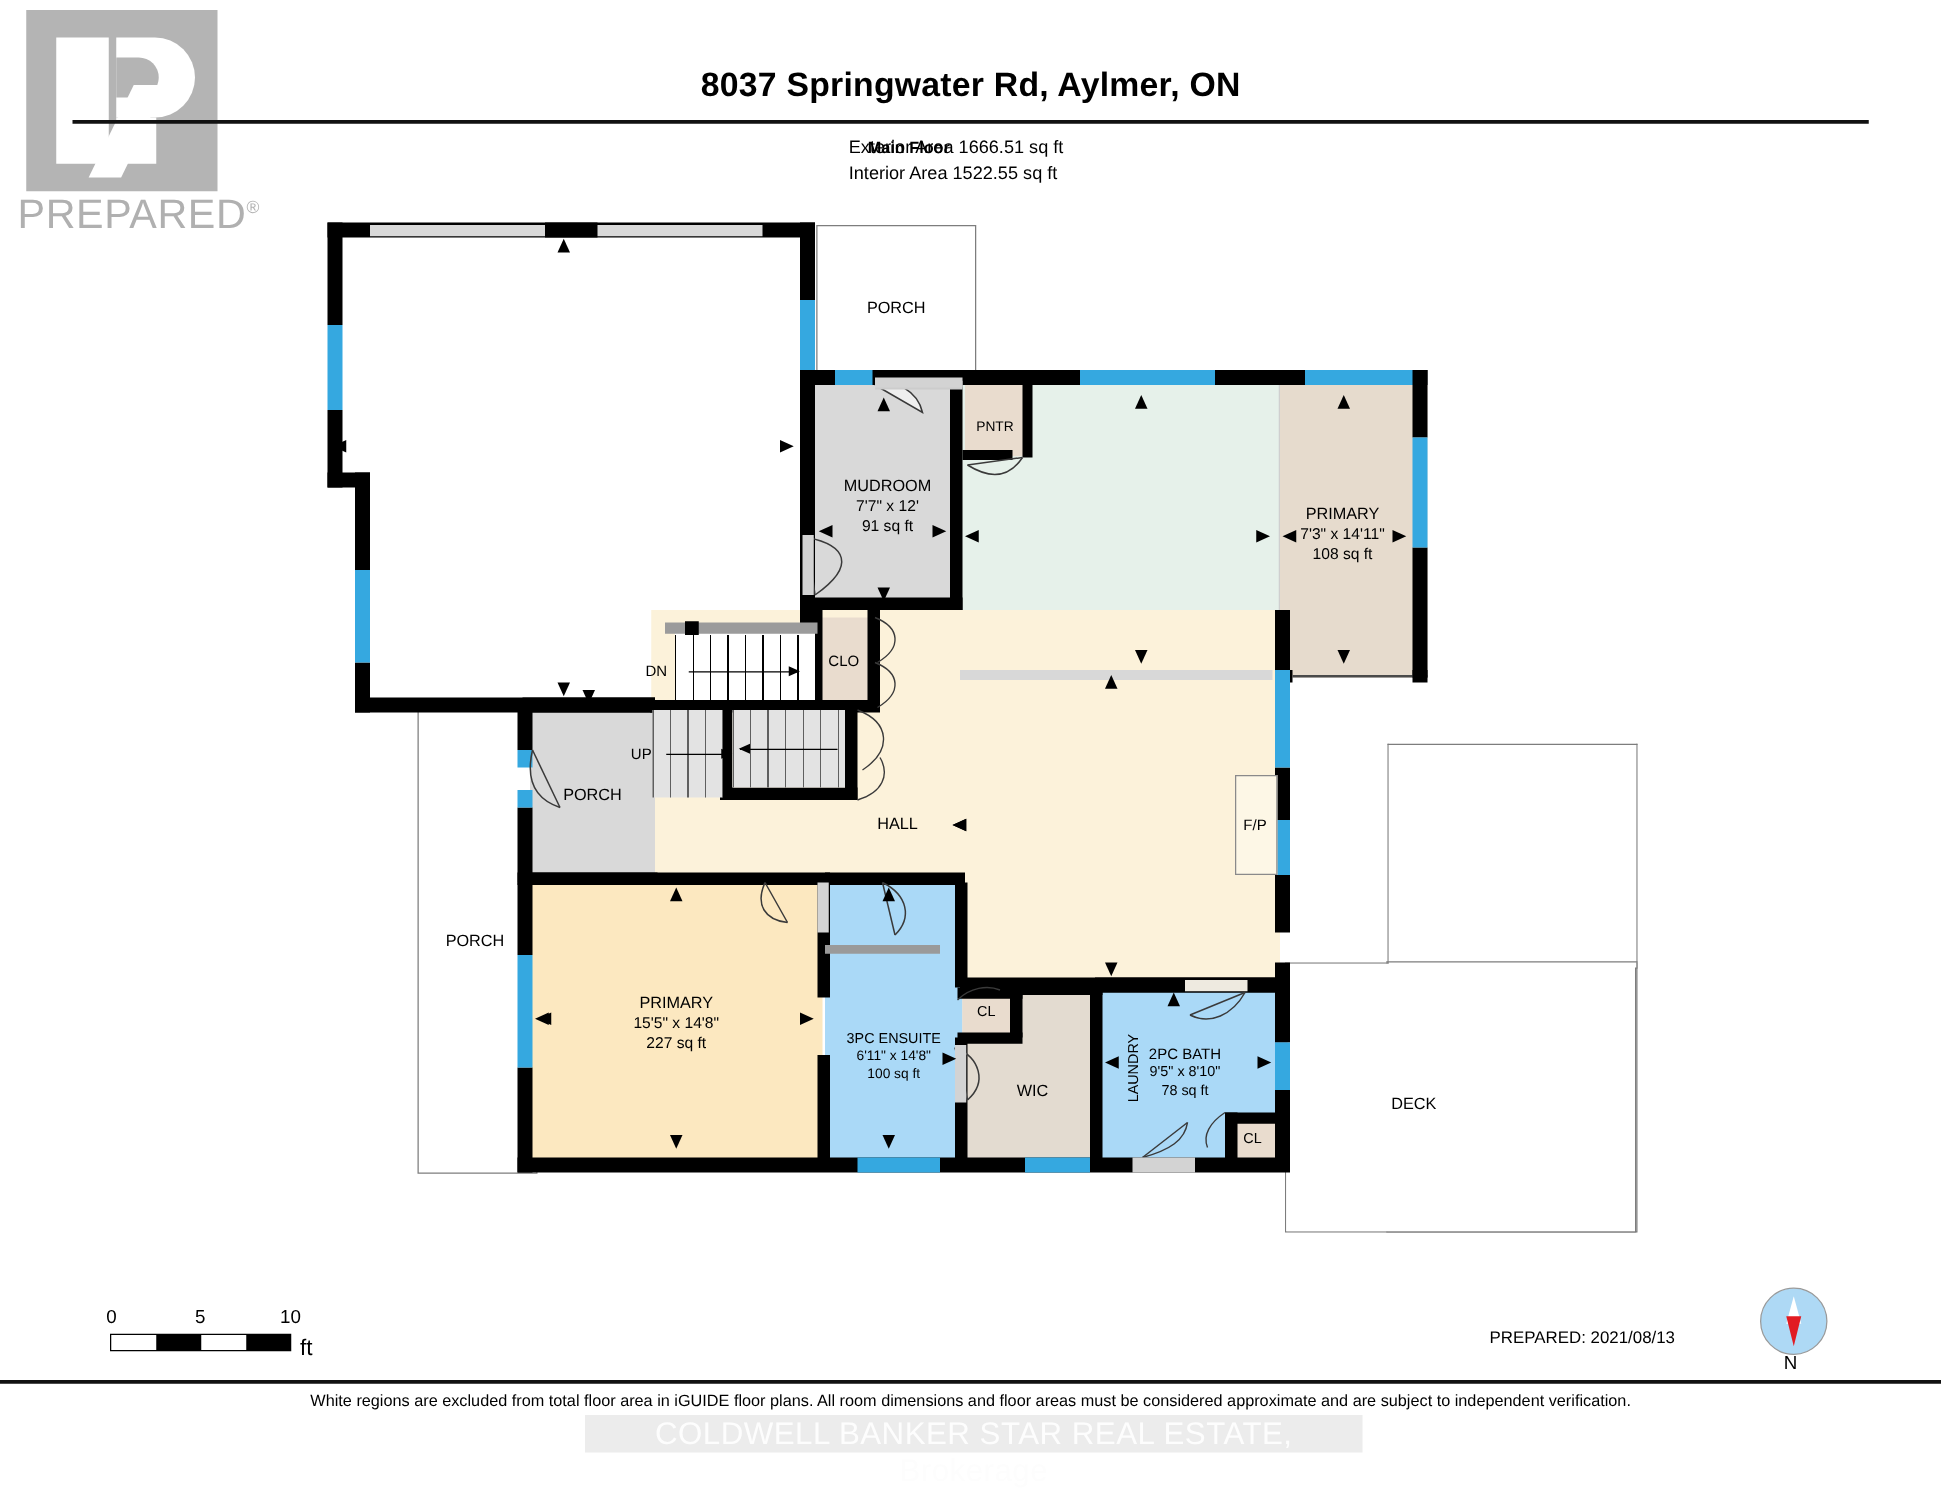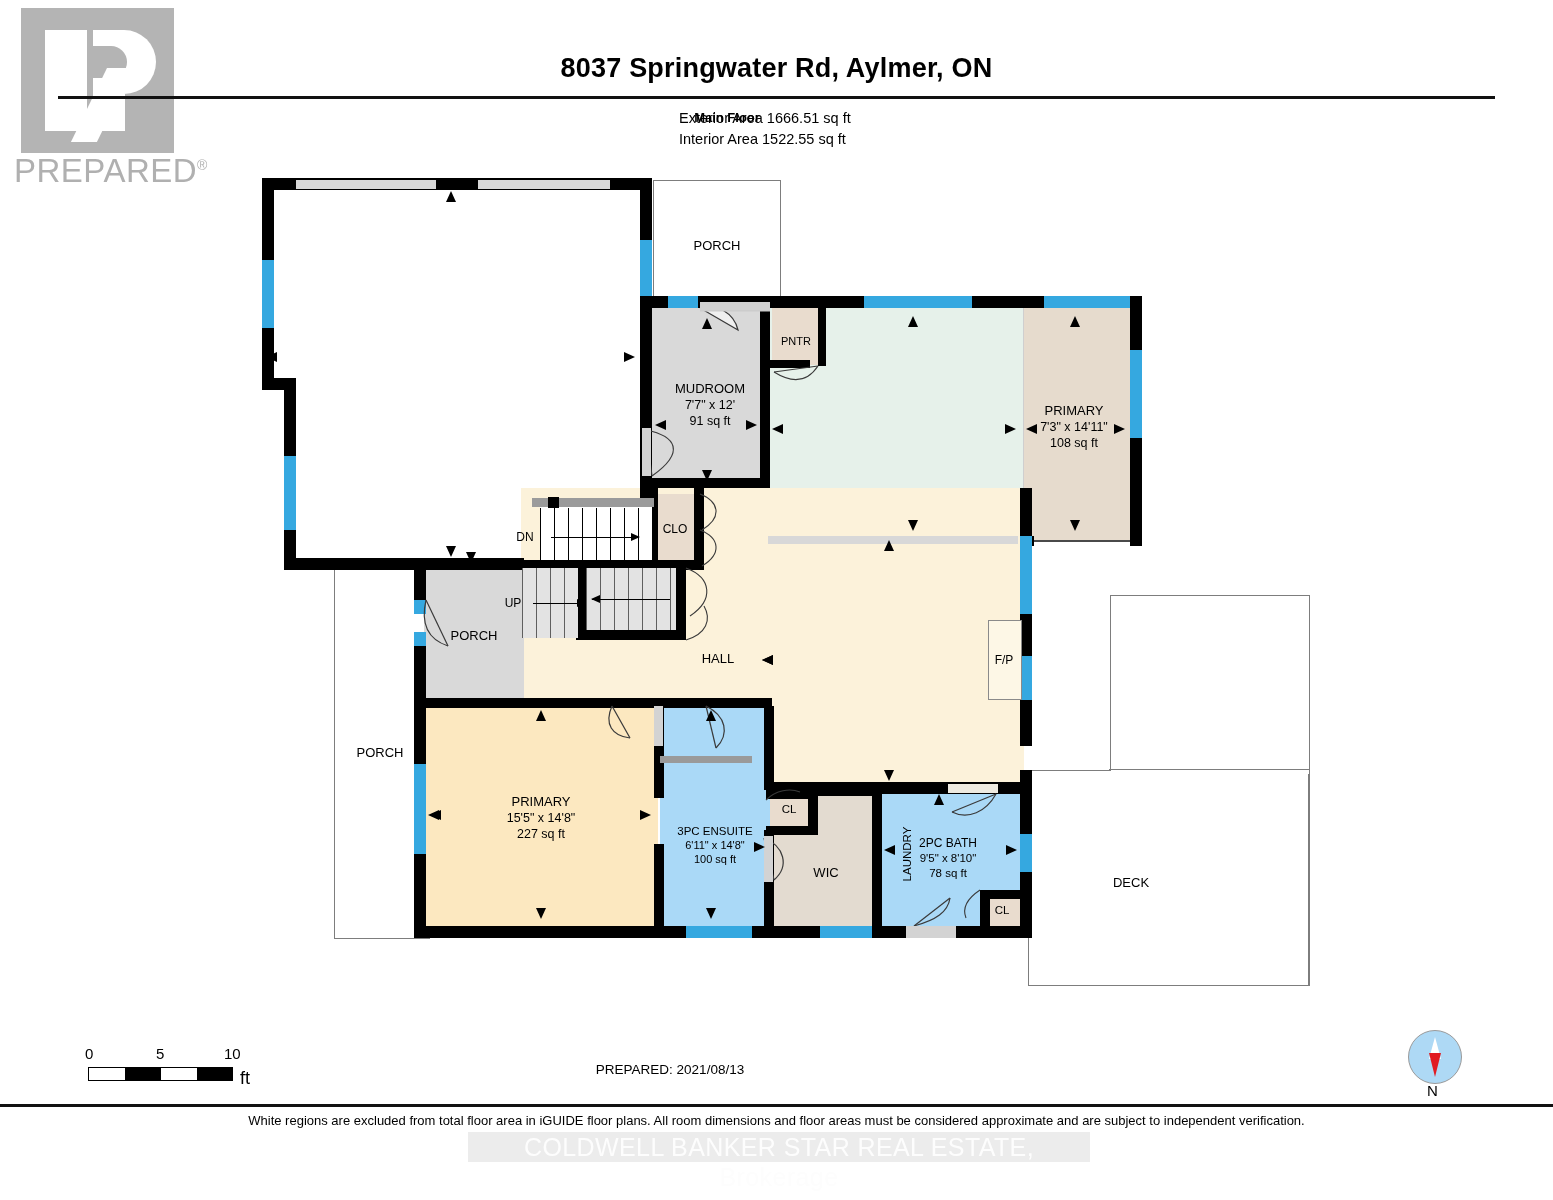--- a/index.html
+++ b/index.html
@@ -56,21 +56,21 @@
   .sarrow{position:absolute;height:1px;background:#000;}
   .sarrow::after{content:"";position:absolute;right:-1px;top:-4px;width:0;height:0;
       border-top:4px solid transparent;border-bottom:4px solid transparent;border-left:9px solid #000;}
   .sarrow.lft::after{left:-1px;right:auto;border-left:none;border-right:9px solid #000;}
 
   
   #scalebar{position:absolute;left:88px;top:1067px;width:145px;height:14px;border:1px solid #000;box-sizing:border-box;background:#fff;}
   #scalebar i{position:absolute;top:0;height:12px;background:#000;}
   .scnum{position:absolute;font-size:15px;}
   #ftlabel{position:absolute;left:240px;top:1068px;font-size:18px;}
-  #prepared{position:absolute;left:0;top:1062px;width:1340px;text-align:center;font-size:13.5px;}
+  #prepared{position:absolute;left:0;top:1062px;width:1340px;text-align:right;font-size:13.5px;}
   #compass{position:absolute;left:1408px;top:1030px;width:52px;height:52px;border-radius:50%;
            background:#aed9f5;border:1px solid #9a9a9a;}
   #compass .nee-w{position:absolute;left:20px;top:6px;width:0;height:0;
       border-left:6px solid transparent;border-right:6px solid transparent;border-bottom:22px solid #fff;}
   #compass .nee-r{position:absolute;left:20px;top:22px;width:0;height:0;
       border-left:6px solid transparent;border-right:6px solid transparent;border-top:24px solid #e11b22;}
   #compass-n{position:absolute;left:1427px;top:1082px;font-size:15px;}
   #foot-rule{position:absolute;left:0;top:1104px;width:1553px;height:3px;background:#111;}
   #disclaimer{position:absolute;left:0;top:1113px;width:1553px;text-align:center;font-size:13px;}
   #watermark{position:absolute;left:468px;top:1132px;width:622px;height:30px;background:#ececec;}

